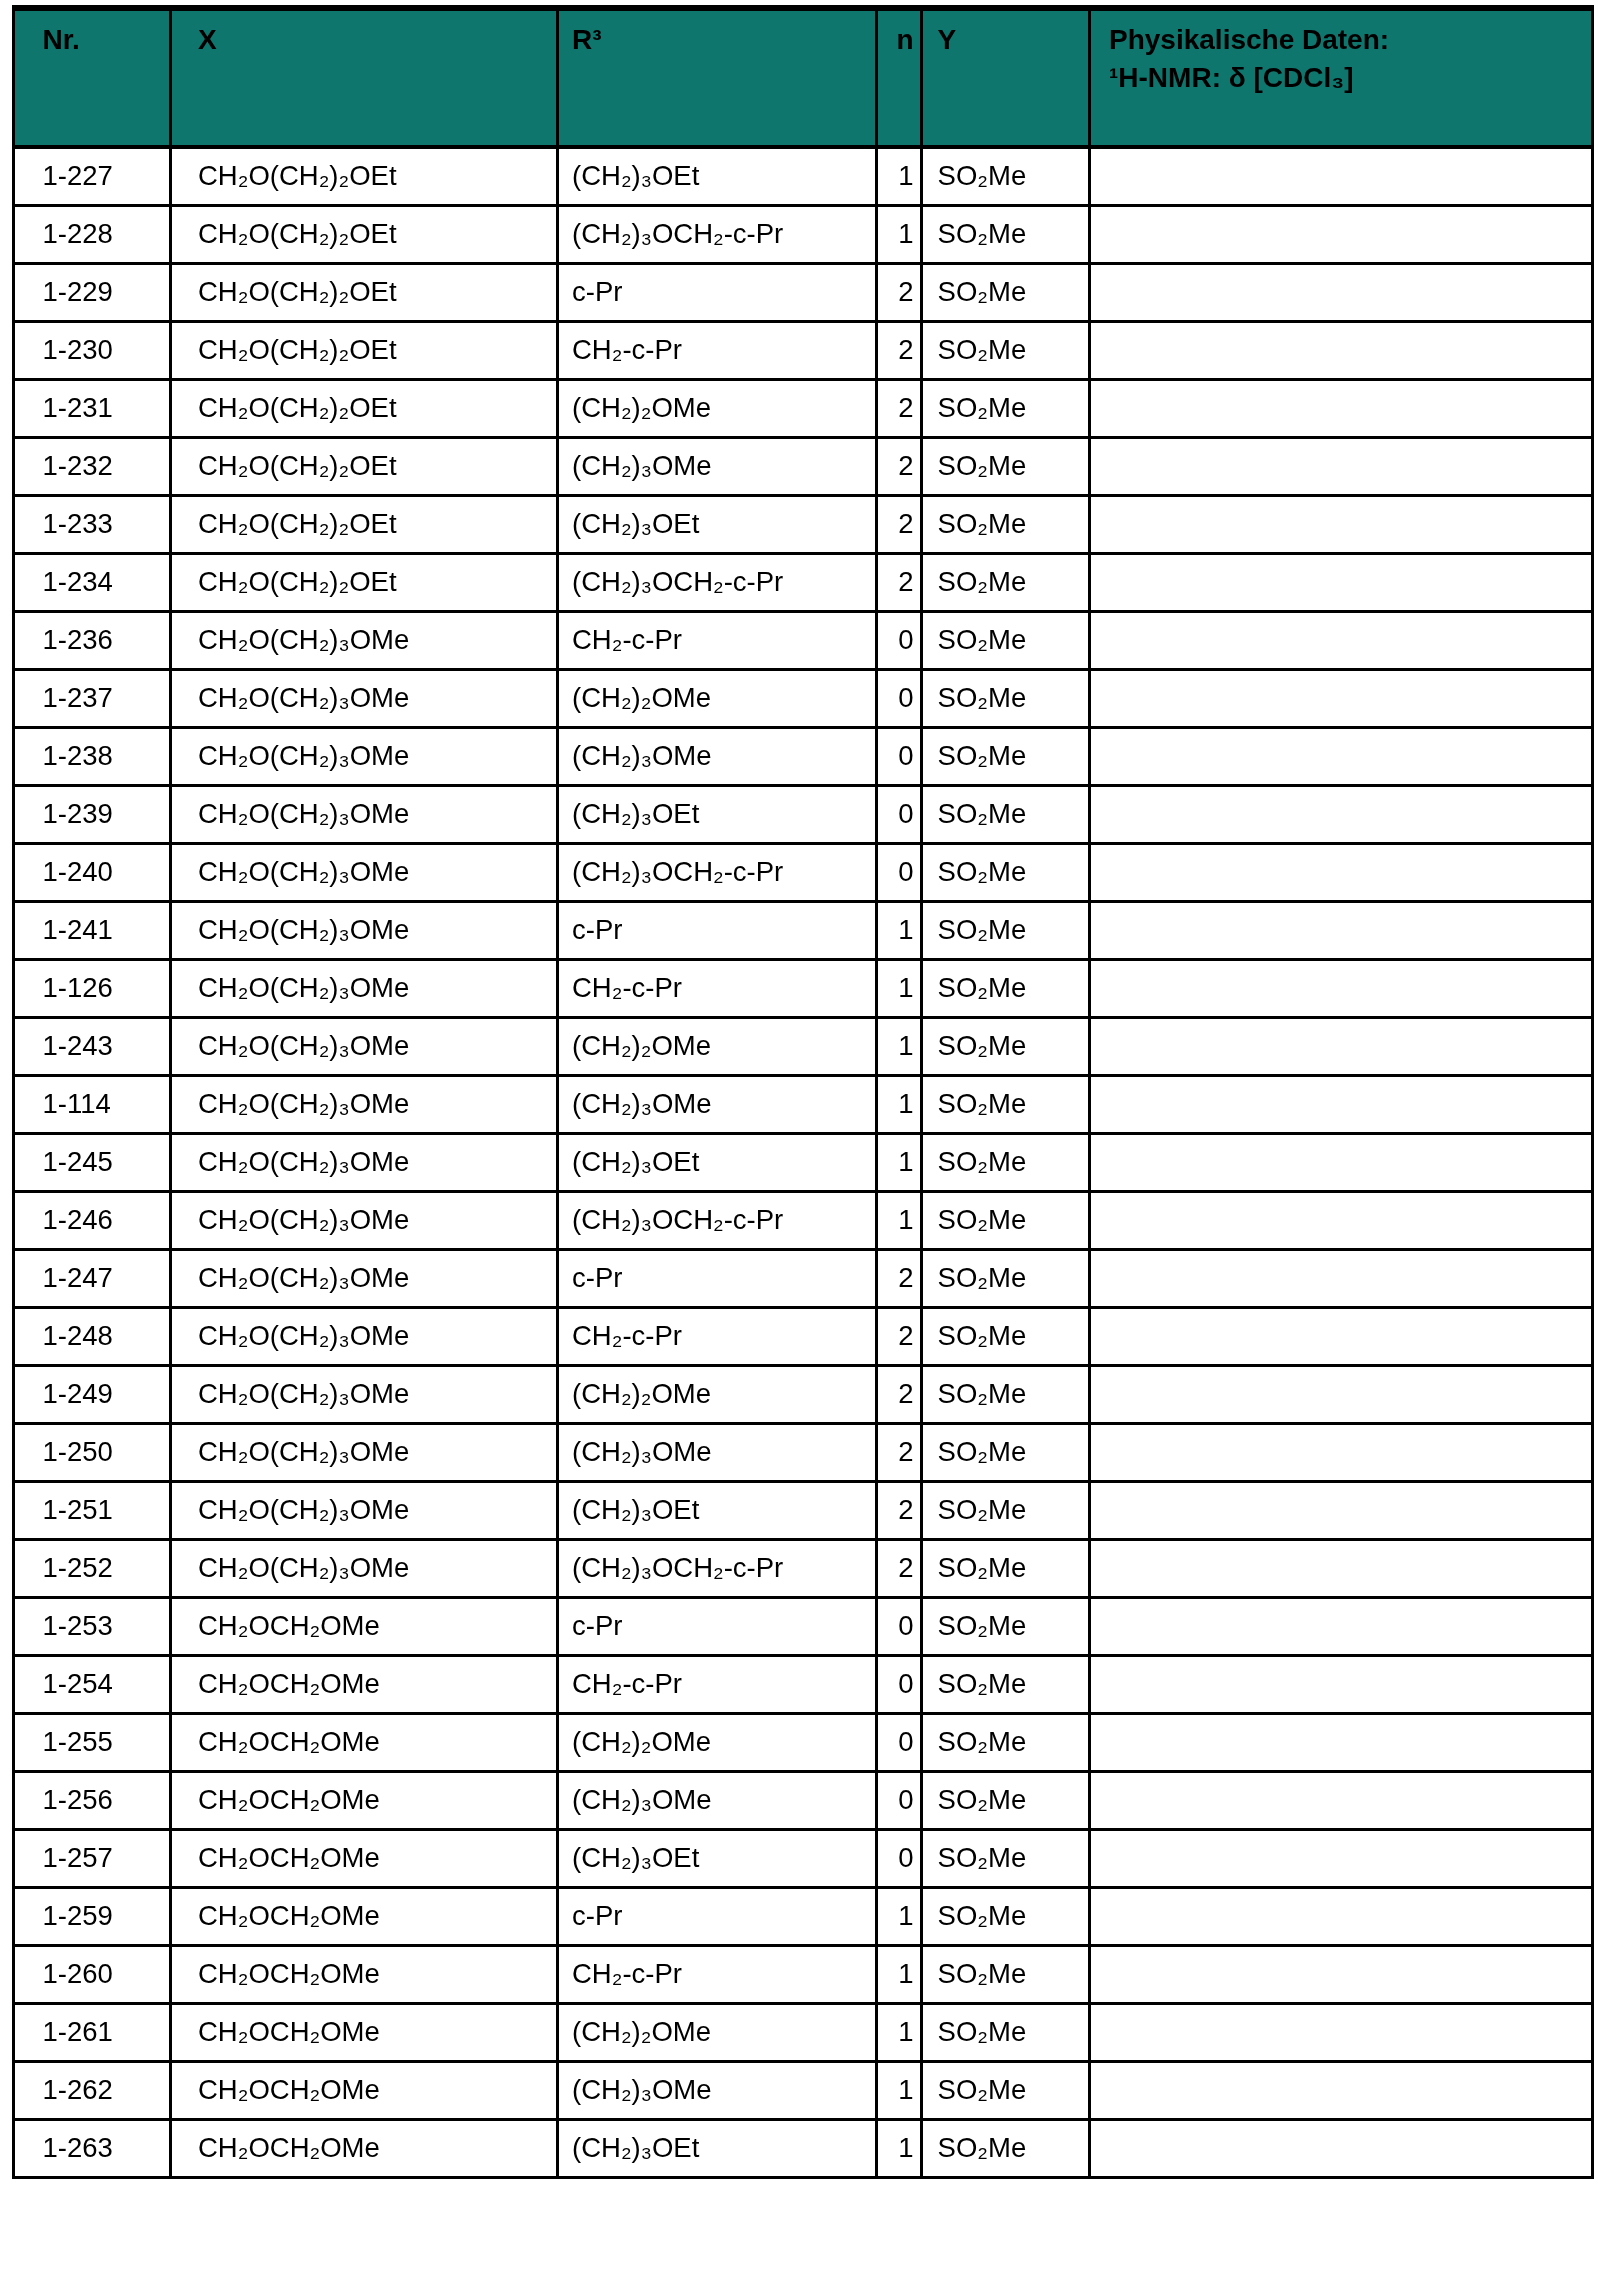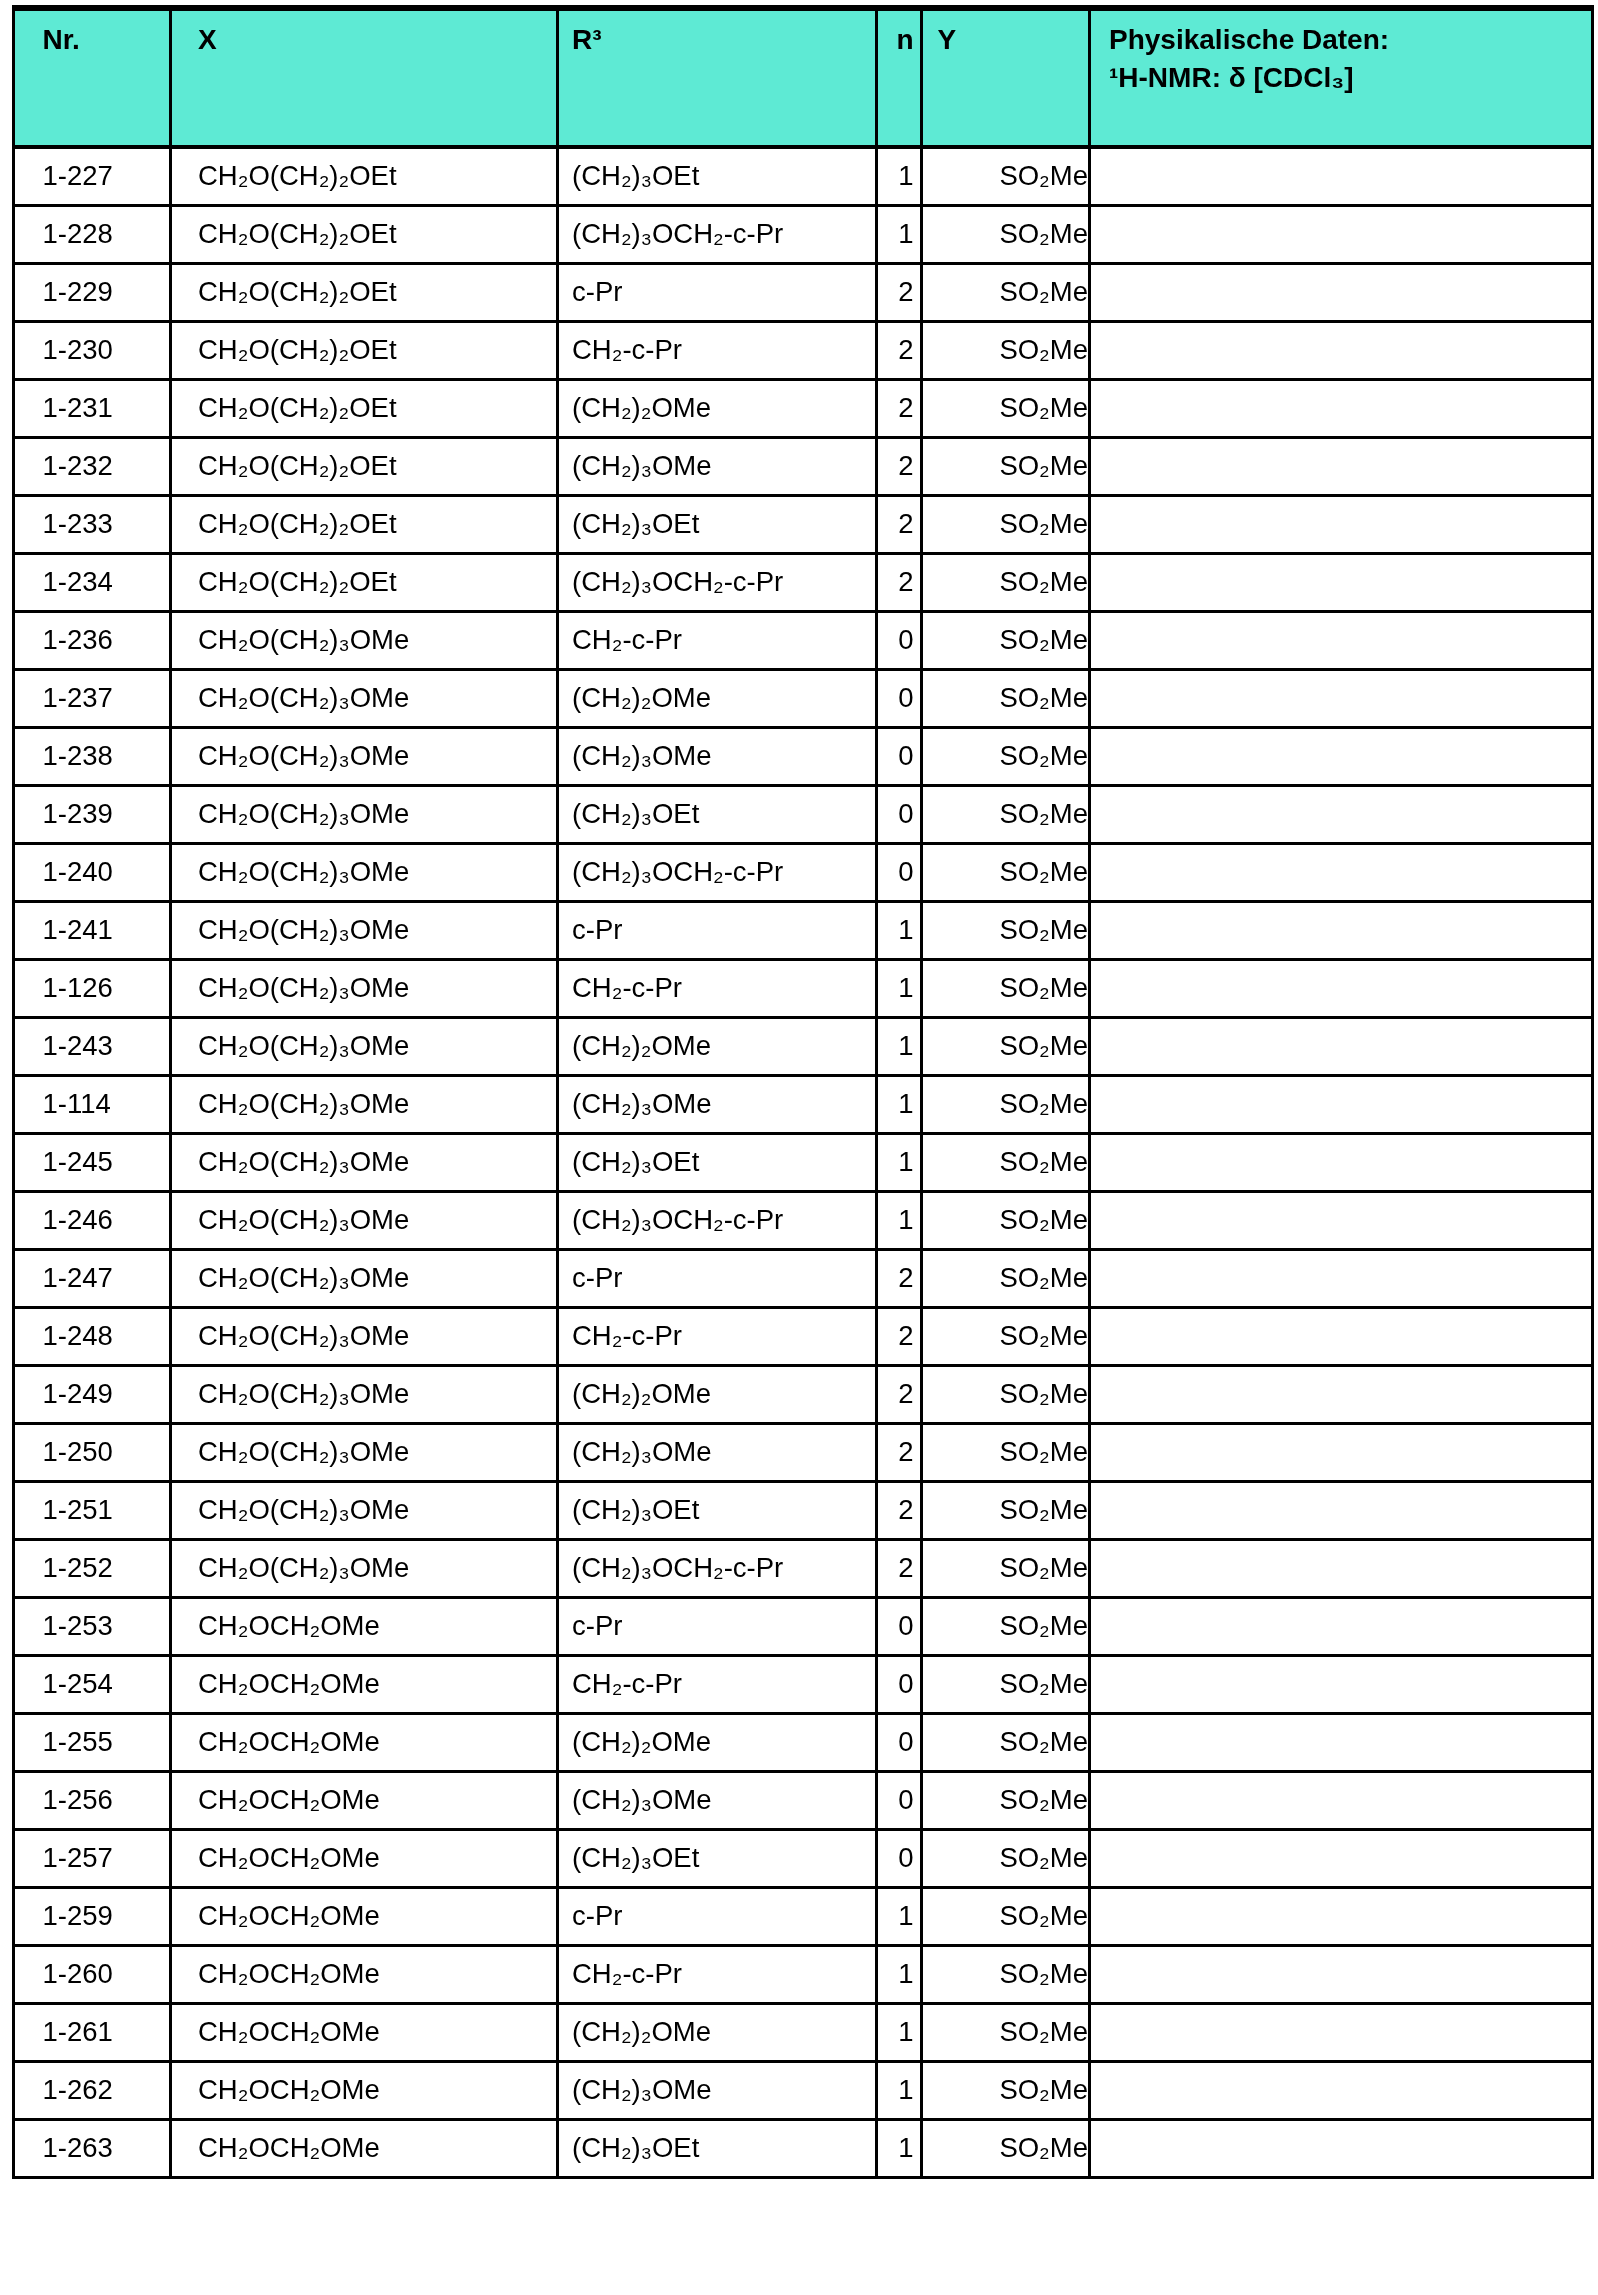--- a/index.html
+++ b/index.html
@@ -30,42 +30,42 @@
   }
   thead th{
     height:121px;
     vertical-align:top;
     text-align:left;
     font-size:28px;
     font-weight:bold;
     padding:13px 0 0 0;
     border-top:6.5px solid #000;
     border-bottom:4.9px solid #000;
-    background:#5eead4;
+    background:#0f766e;
   }
   thead th.h-nr{padding-left:27.5px;}
   thead th.h-x{padding-left:26px;}
   thead th.h-r3{padding-left:13px;}
   thead th.h-n{text-align:right;padding-right:6.5px;}
   thead th.h-y{padding-left:14.6px;}
   thead th.h-phys{padding-left:18px;}
   thead .phys-line2{font-weight:bold;margin-top:6.5px;}
 
   tbody td{
     height:55px;
     vertical-align:middle;
     font-size:27.5px;
     font-weight:normal;
     padding:0;
   }
   tbody td.b-nr{padding-left:27.5px;}
   tbody td.b-x{padding-left:26px;}
   tbody td.b-r3{padding-left:13px;}
   tbody td.b-n{text-align:right;padding-right:6.5px;}
-  tbody td.b-y{padding-left:14.6px;text-align:right;}
+  tbody td.b-y{padding-left:14.6px;}
   tbody td.b-phys{}
 </style>
 </head>
 <body>
 
 <div class="page">
   <table class="compound">
     <colgroup>
       <col class="c-nr">
         <col class="c-x">

